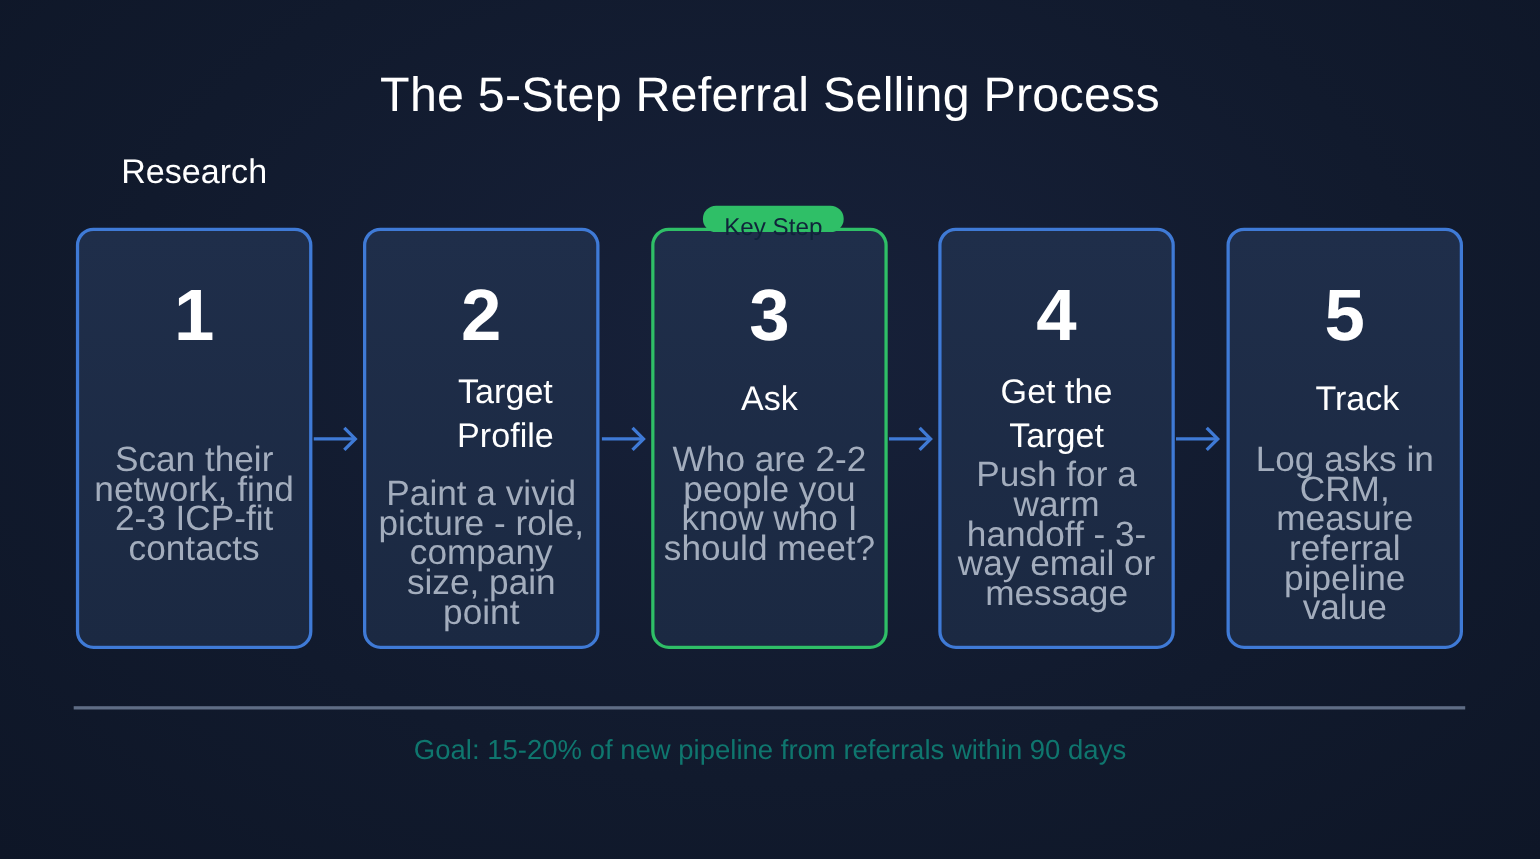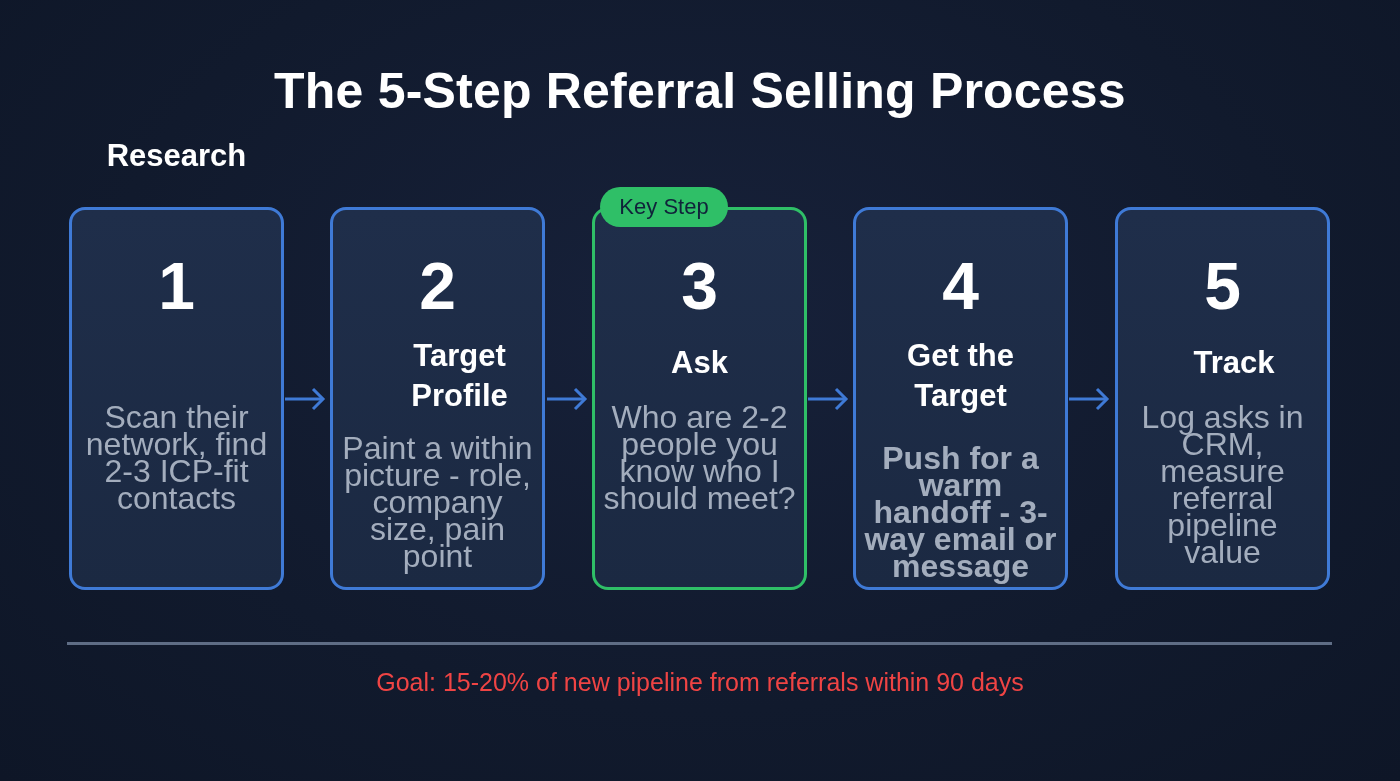--- a/index.html
+++ b/index.html
@@ -5,56 +5,56 @@
   html, body { margin: 0; padding: 0; }
   body {
     width: 1400px; height: 781px; overflow: hidden;
     background: radial-gradient(ellipse at 50% 40%, #17213a 0%, #111a2d 60%, #0e1627 100%);
     font-family: "Liberation Sans", "DejaVu Sans", sans-serif;
     position: relative;
   }
   .title {
     position: absolute; left: 0; right: 0; top: 62px;
     text-align: center; color: #ffffff;
-    font-size: 50px; font-weight: 700; letter-spacing: 0.2px;
+    font-size: 44px; font-weight: 400; letter-spacing: 0.2px;
   }
   .card {
     position: absolute; top: 207px; width: 215px; height: 383px;
     border: 3px solid #3f7ad6; border-radius: 16px;
     background: linear-gradient(180deg, #1f2e4a 0%, #1b2942 100%);
     box-sizing: border-box;
     text-align: center;
   }
   .card.key { border-color: #2fbf67; }
   .num {
     position: absolute; left: 0; right: 0; top: 38px;
     color: #ffffff; font-size: 66px; font-weight: 700; line-height: 76px;
   }
   .head {
     position: absolute; left: 0; right: 0;
-    color: #ffffff; font-size: 31px; font-weight: 700; line-height: 40px;
+    color: #ffffff; font-size: 31px; font-weight: 400; line-height: 40px;
     white-space: pre-line;
   }
   .desc {
     position: absolute; left: 8px; right: 8px;
     color: #a3adbd; font-size: 32px; line-height: 27px;
   }
   .badge {
-    position: absolute; top: 187px; left: 600px; width: 128px; height: 40px;
+    position: absolute; top: 187px; left: 639px; width: 128px; height: 24px;
     background: #2fbf67; border-radius: 20px; color: #10233a;
     font-size: 22px; line-height: 40px; text-align: center; font-weight: 500;
   }
   .arrow { position: absolute; top: 386px; width: 42px; height: 26px; }
   .divider {
     position: absolute; left: 67px; top: 642px; width: 1265px; height: 3px;
     background: #5f6d85;
   }
   .goal {
     position: absolute; left: 0; right: 0; top: 668px; text-align: center;
-    color: #ef4444; font-size: 25px;
+    color: #0f766e; font-size: 25px;
   }
 </style>
 </head>
 <body>
 
 <div class="title">The 5-Step Referral Selling Process</div>
 
 <div class="card" style="left:69px;">
   <div class="num">1</div>
   <div class="head" style="top:340px;transform:translateY(-207px);top:133px;">Research</div>
@@ -63,21 +63,21 @@
 
 <svg class="arrow" style="left:285px;" viewBox="0 0 42 26">
   <line x1="0" y1="13" x2="38" y2="13" stroke="#3f7ad6" stroke-width="3"></line>
   <polyline points="28,3 38,13 28,23" fill="none" stroke="#3f7ad6" stroke-width="3"></polyline>
 </svg>
 
 <div class="card" style="left:330px;">
   <div class="num">2</div>
   <div class="head" style="top:126px;padding-left:44px;">Target
 Profile</div>
-  <div class="desc" style="top:225px;">Paint a within picture - role, company size, pain point</div>
+  <div class="desc" style="top:225px;">Paint a vivid picture - role, company size, pain point</div>
 </div>
 
 <svg class="arrow" style="left:547px;" viewBox="0 0 42 26">
   <line x1="0" y1="13" x2="38" y2="13" stroke="#3f7ad6" stroke-width="3"></line>
   <polyline points="28,3 38,13 28,23" fill="none" stroke="#3f7ad6" stroke-width="3"></polyline>
 </svg>
 
 <div class="card key" style="left:592px;">
   <div class="num">3</div>
   <div class="head" style="top:133px;">Ask</div>
@@ -87,21 +87,21 @@
 
 <svg class="arrow" style="left:808px;" viewBox="0 0 42 26">
   <line x1="0" y1="13" x2="38" y2="13" stroke="#3f7ad6" stroke-width="3"></line>
   <polyline points="28,3 38,13 28,23" fill="none" stroke="#3f7ad6" stroke-width="3"></polyline>
 </svg>
 
 <div class="card" style="left:853px;">
   <div class="num">4</div>
   <div class="head" style="top:126px;">Get the
 Target</div>
-  <div class="desc" style="top:235px;font-weight:bold;">Push for a warm handoff - 3-way email or message</div>
+  <div class="desc" style="top:208px;">Push for a warm handoff - 3-way email or message</div>
 </div>
 
 <svg class="arrow" style="left:1069px;" viewBox="0 0 42 26">
   <line x1="0" y1="13" x2="38" y2="13" stroke="#3f7ad6" stroke-width="3"></line>
   <polyline points="28,3 38,13 28,23" fill="none" stroke="#3f7ad6" stroke-width="3"></polyline>
 </svg>
 
 <div class="card" style="left:1115px;">
   <div class="num">5</div>
   <div class="head" style="top:133px;margin-left:23px;">Track</div>

